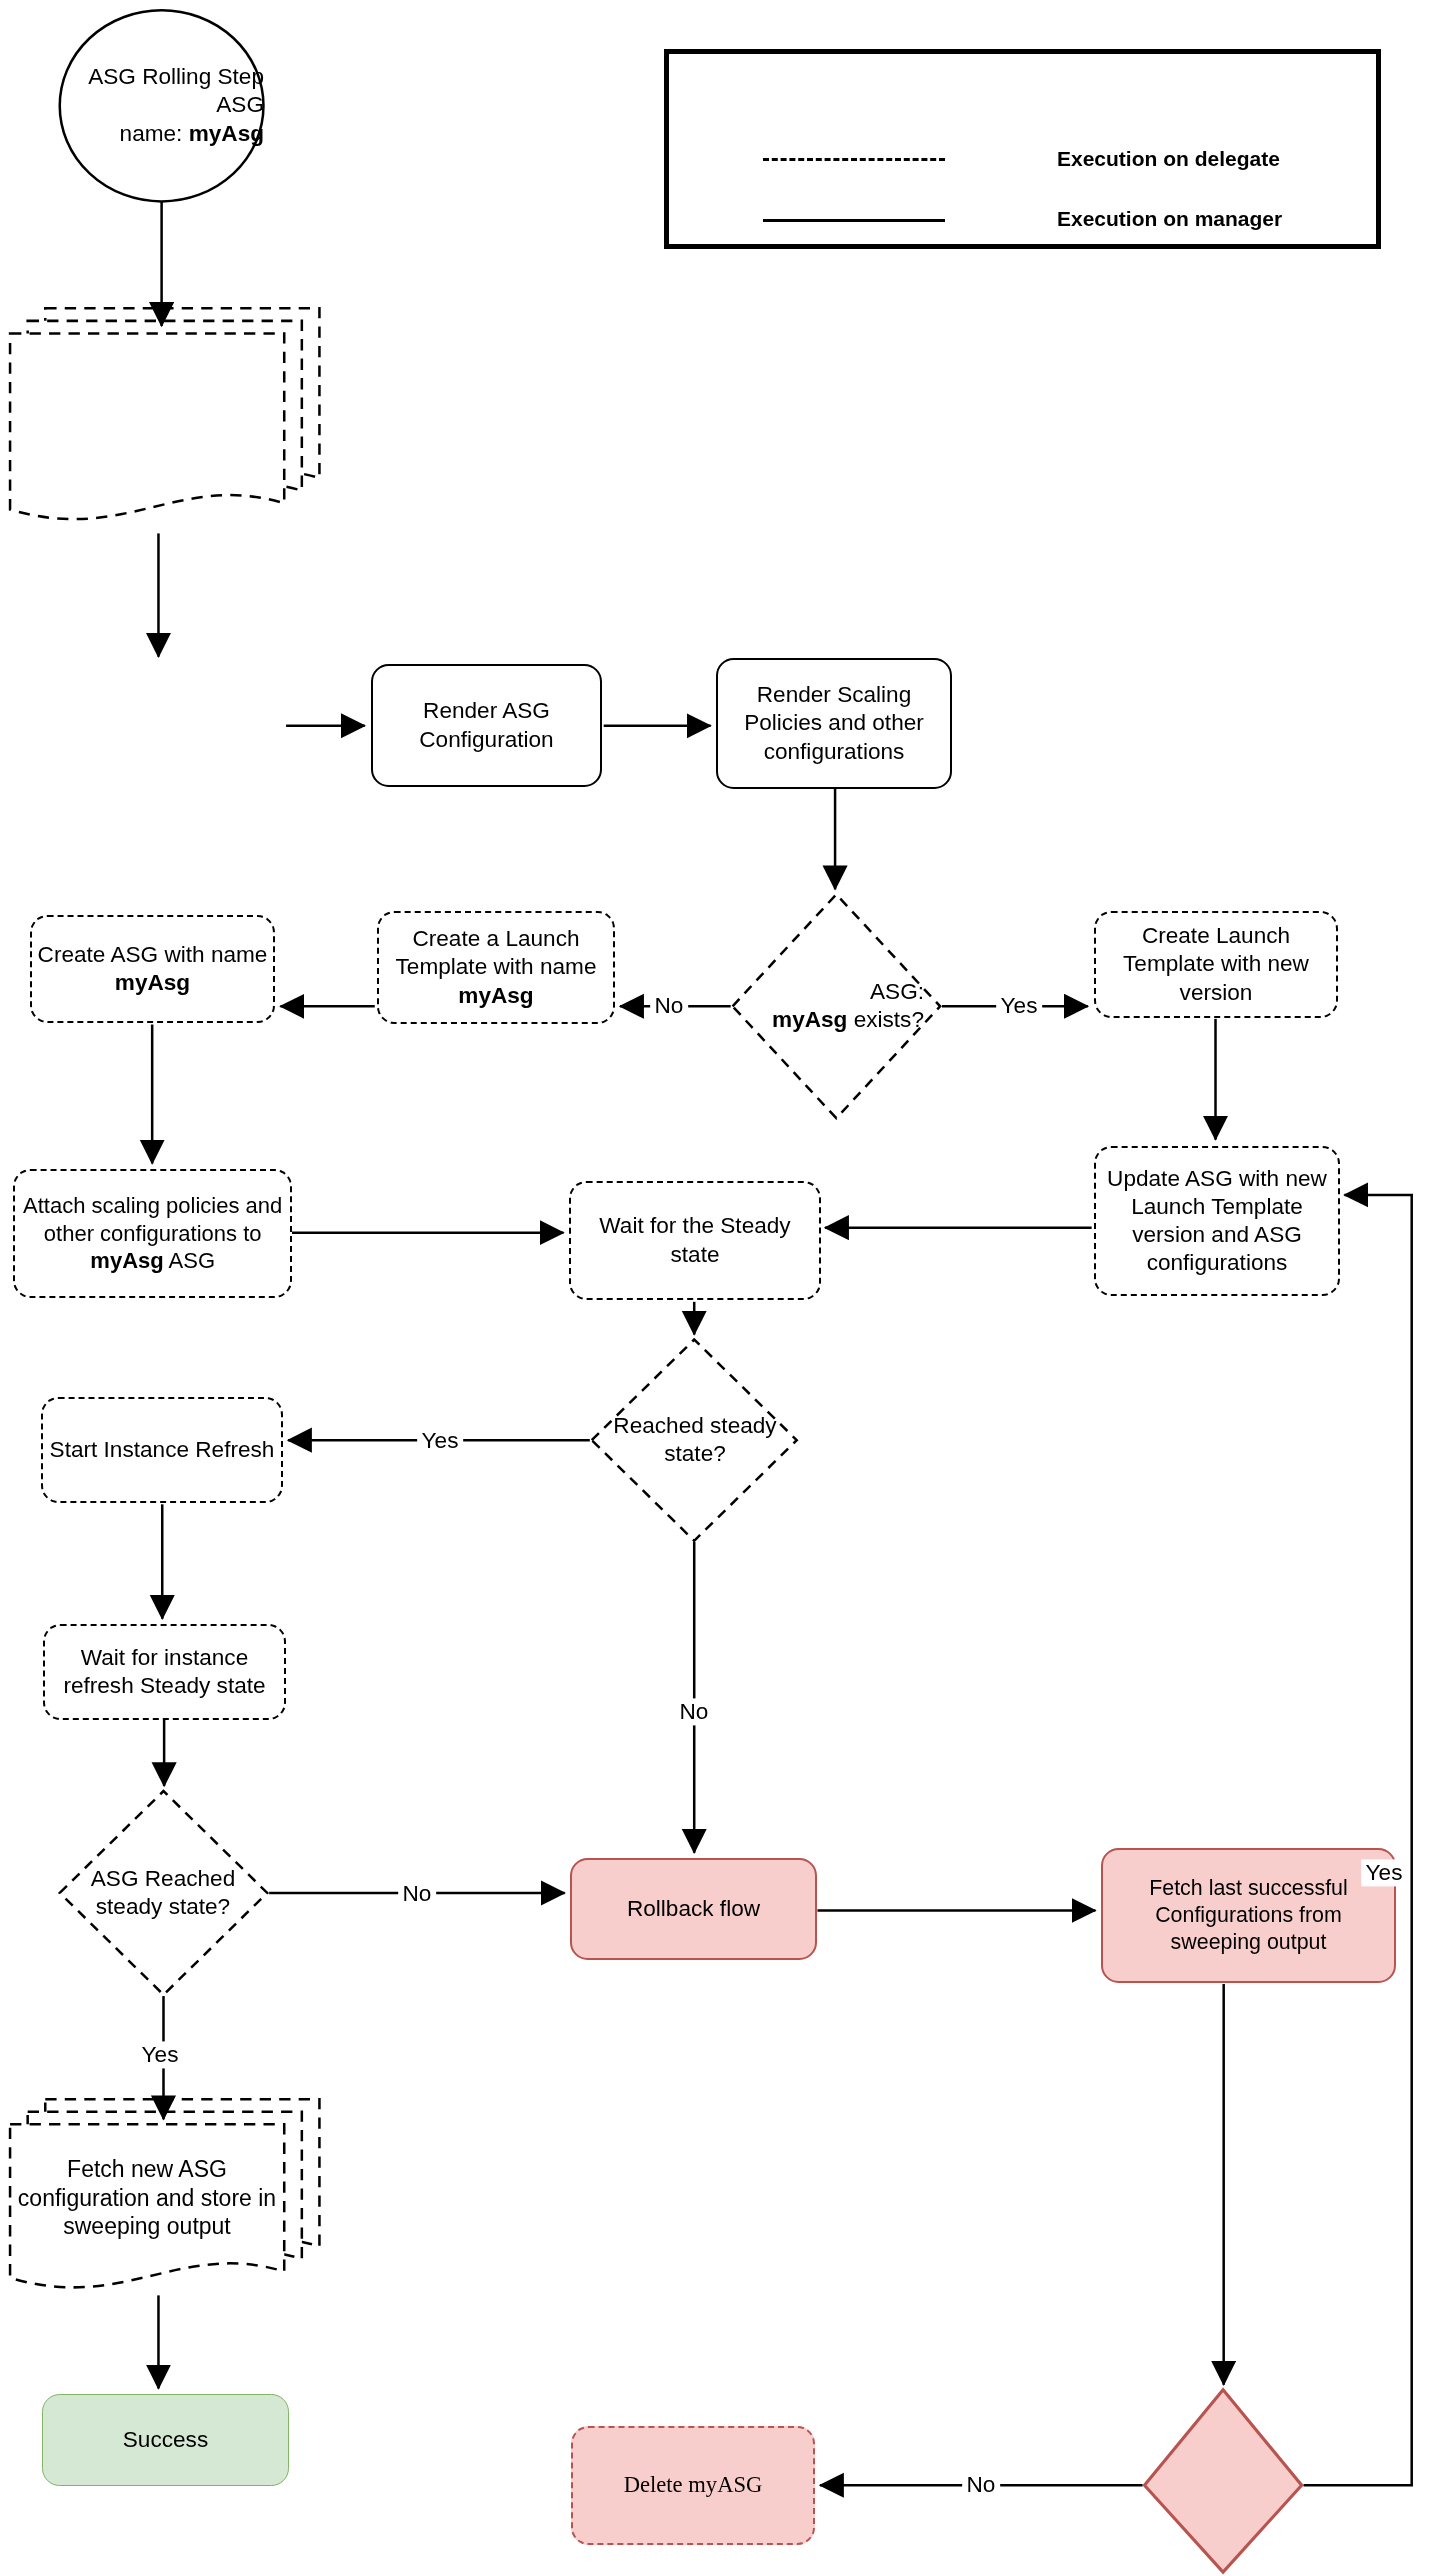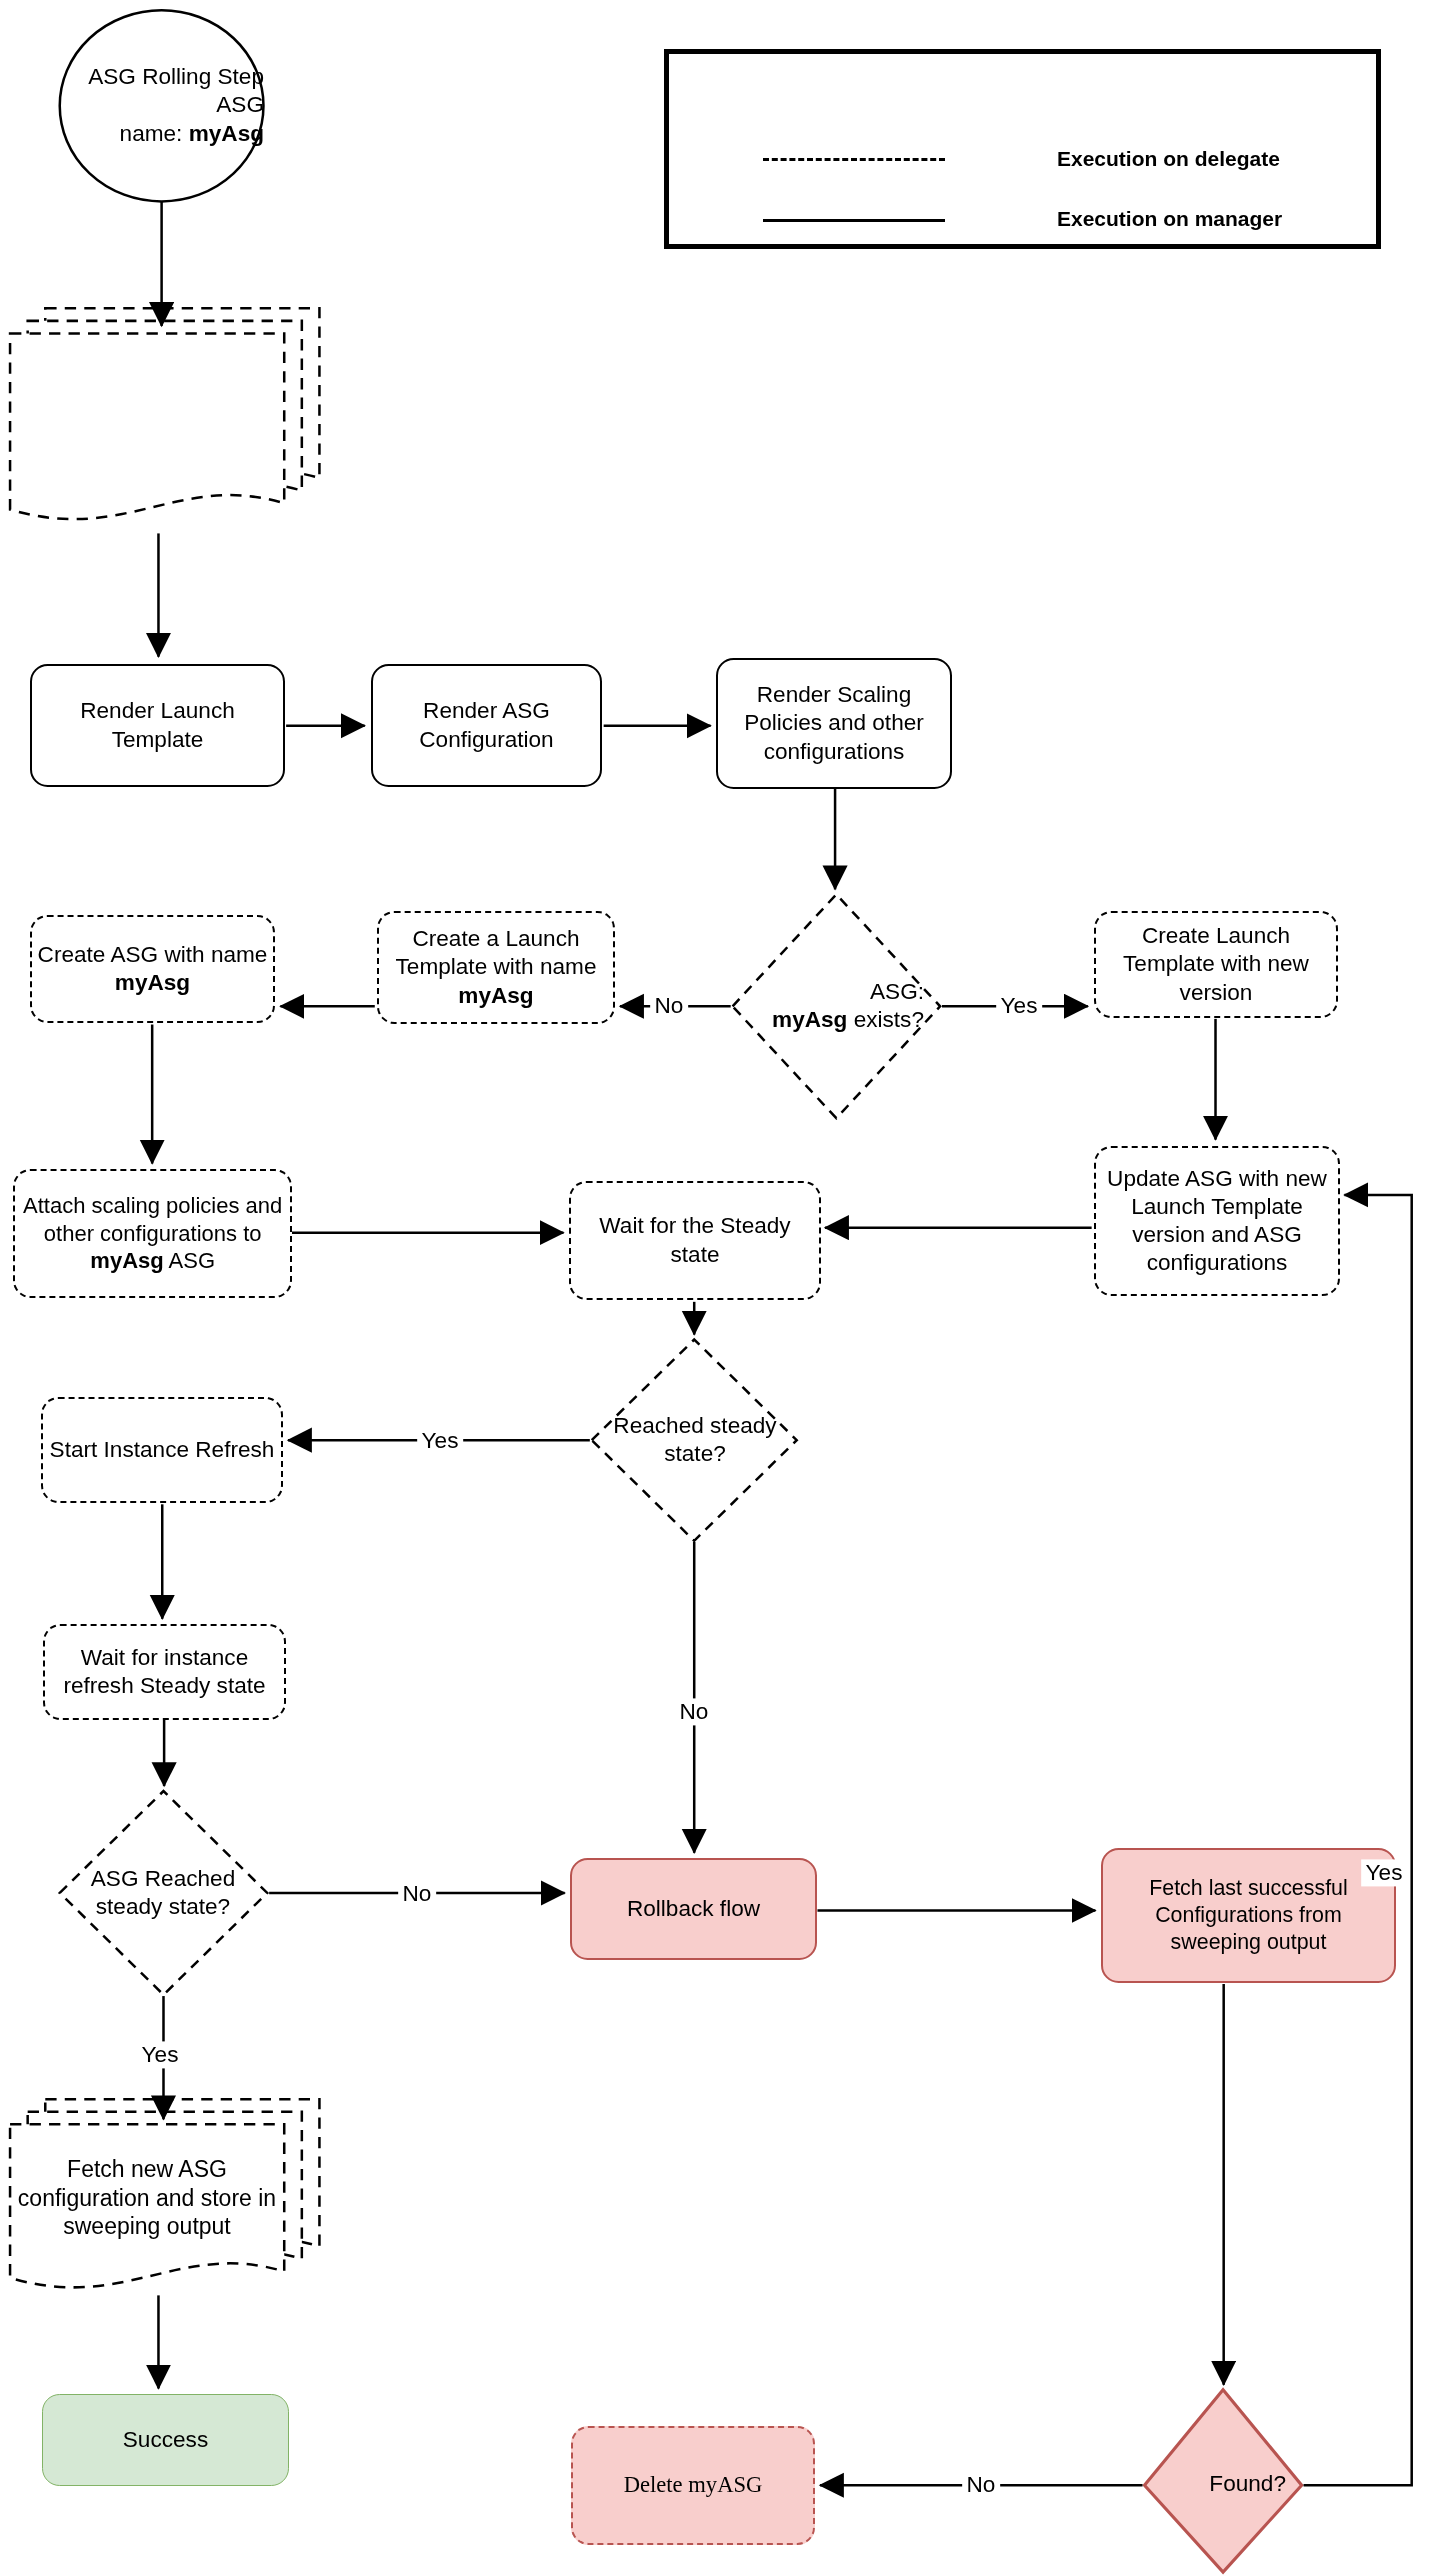--- a/index.html
+++ b/index.html
@@ -126,31 +126,25 @@
   </div>
 
   <div class="overlay" style="left:613px;top:1371px;width:164px;height:138px;">
     <span>Reached steady state?</span>
   </div>
 
   <div class="overlay" style="left:75px;top:1824px;width:176px;height:138px;">
     <span>ASG Reached steady state?</span>
   </div>
 
-  <div class="overlay" style="left:1160px;top:2415px;width:126px;height:138px;">
-    <span>Found?</span>
-  </div>
 
   <div class="overlay" style="left:7.5px;top:2135px;width:279px;height:126px;font-size:23px;">
     <span>Fetch new ASG configuration and store in sweeping output</span>
   </div>
 
-  <div class="node" style="left:30px;top:664px;width:255px;height:123px;">
-    <span>Render Launch Template</span>
-  </div>
 
   <div class="node" style="left:371px;top:664px;width:231px;height:123px;">
     <span>Render ASG Configuration</span>
   </div>
 
   <div class="node" style="left:716px;top:658px;width:236px;height:131px;">
     <span>Render Scaling Policies and other configurations</span>
   </div>
 
   <div class="node dashed" style="left:30px;top:915px;width:245px;height:108px;">

